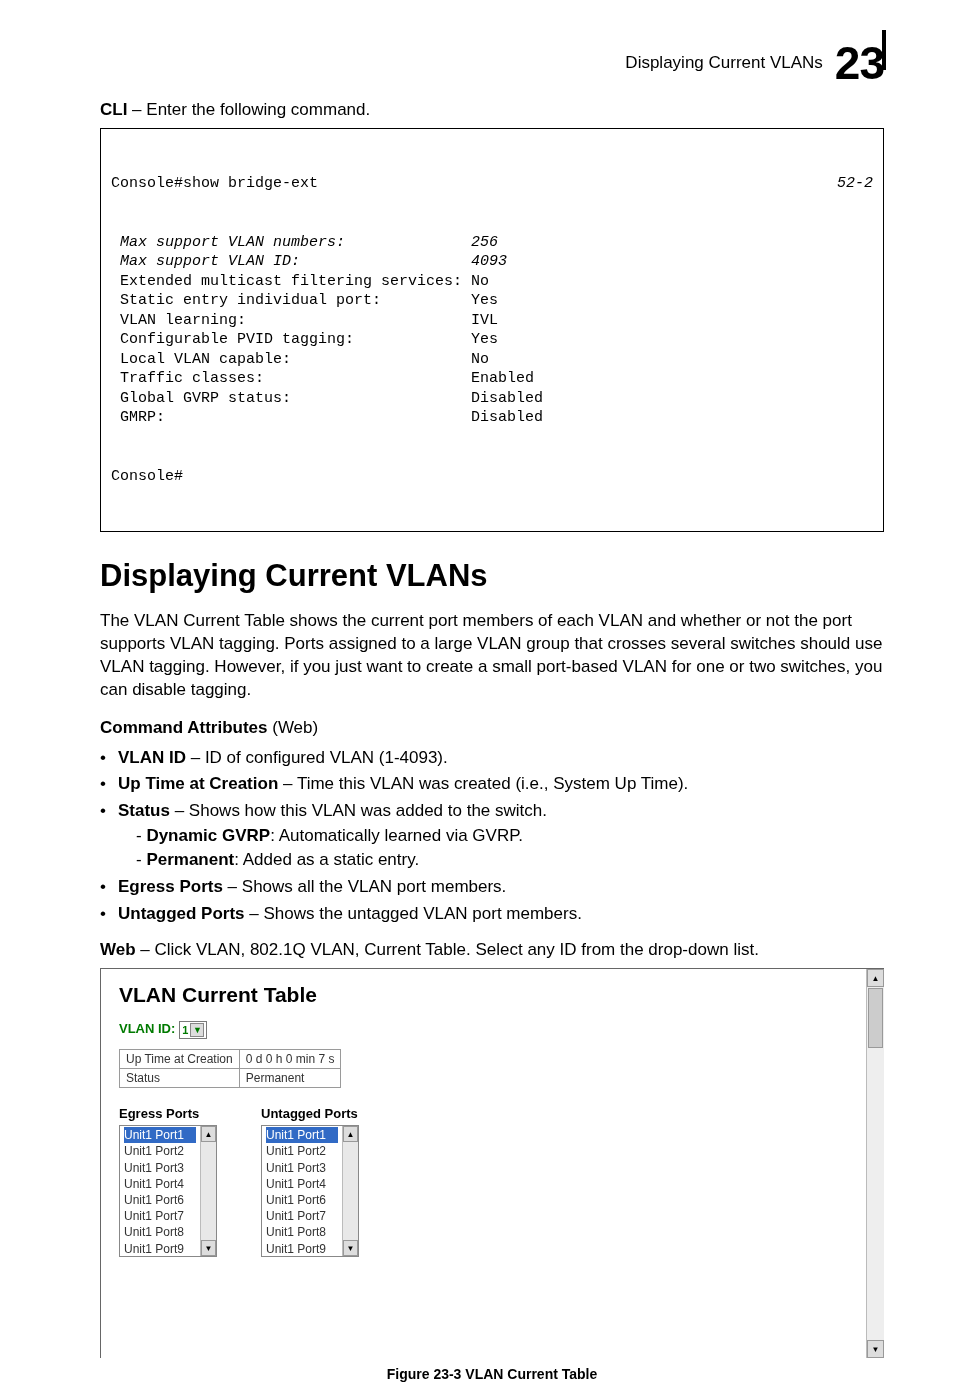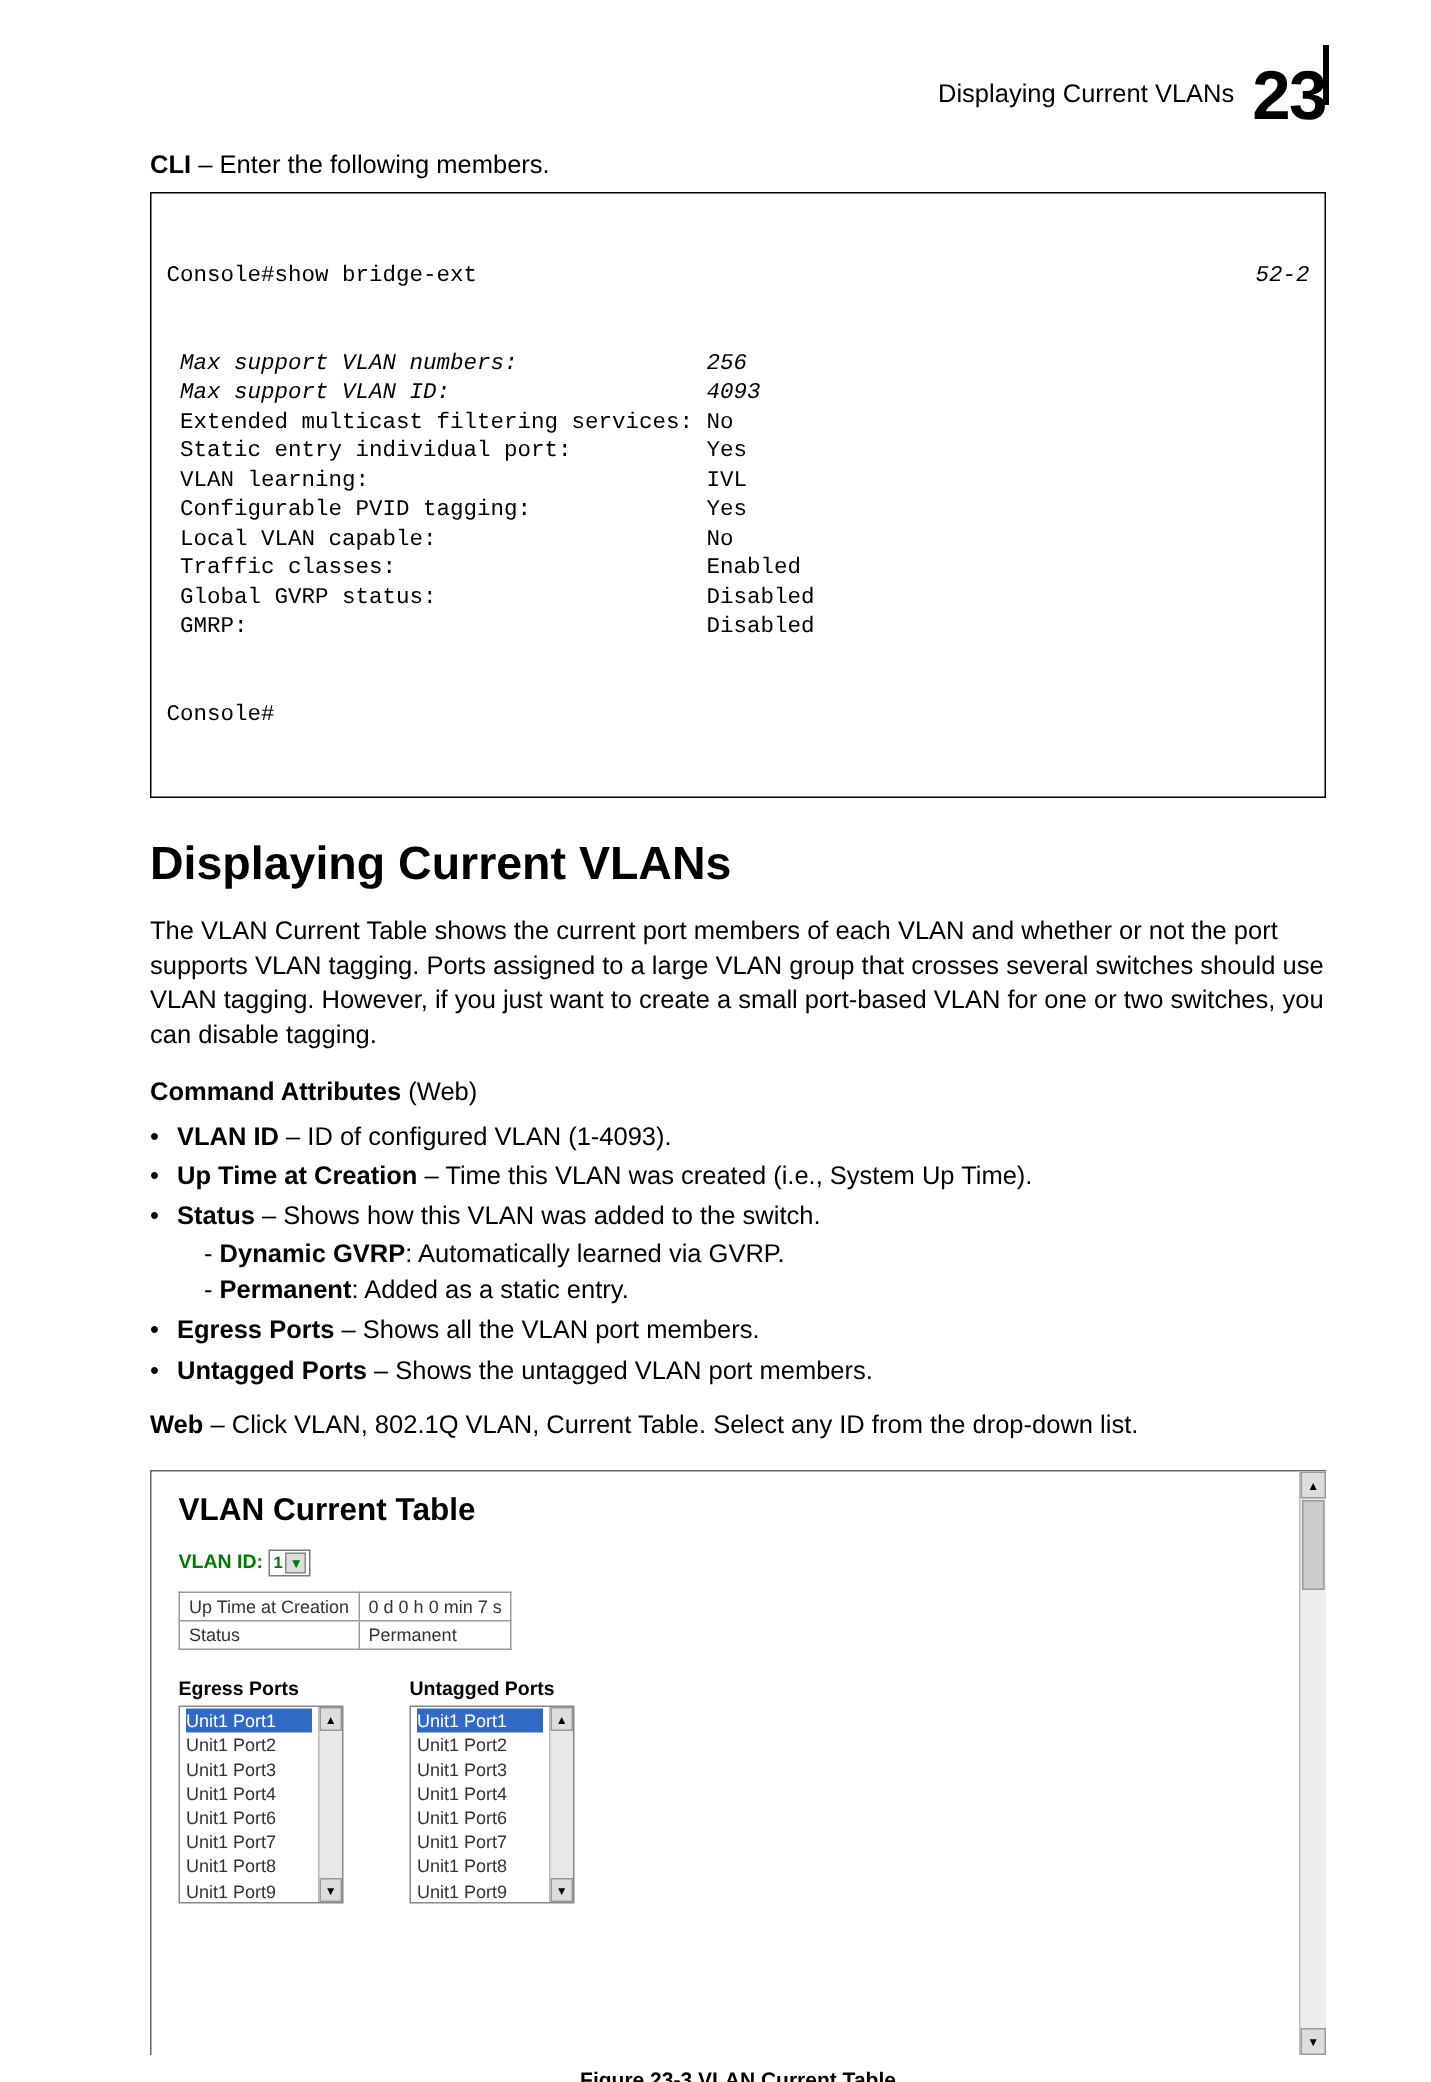--- a/index.html
+++ b/index.html
@@ -16,33 +16,33 @@
   .cli-val { flex: 1; }
   .cli-page { text-align: right; font-style: italic; flex: 0 0 60px; }
   .cli-italic { font-style: italic; }
   h1.section { font-family: Arial, Helvetica, sans-serif; font-weight: bold; font-size: 31px; margin-bottom: 16px; }
   .para { font-size: 17px; line-height: 1.35; margin-bottom: 16px; }
   .sub-head { font-size: 17px; margin-bottom: 8px; }
   ul.bullets { list-style: none; font-size: 17px; line-height: 1.45; margin-bottom: 14px; }
   ul.bullets > li { position: relative; padding-left: 18px; margin-bottom: 2px; }
   ul.bullets > li::before { content: "•"; position: absolute; left: 0; top: 0; }
   .subline { padding-left: 18px; }
-  .web-line { font-size: 17px; margin-bottom: 20px; }
+  .web-line { font-size: 17px; margin-bottom: 8px; }
   .screenshot-frame { border: 1px solid #666; border-right: none; border-bottom: none; background: #fff; position: relative; padding: 14px 0 0 18px; height: 390px; overflow: hidden; }
   .shot-inner { position: relative; }
   .shot-title { font-family: Arial, sans-serif; font-weight: bold; font-size: 21px; margin-bottom: 14px; color: #000000; }
   .vlan-id-row { display: flex; align-items: flex-start; gap: 4px; color: #007a00; font-weight: bold; font-size: 13px; margin-bottom: 10px; }
   .small-select { border: 1px solid #7a7a7a; background: #fff; font-size: 11px; height: 18px; display: inline-flex; align-items: center; padding: 0 2px; gap: 2px; }
   .arrow-btn { width: 14px; height: 14px; background: #ddd; border: 1px solid #888; display: inline-flex; align-items: center; justify-content: center; font-size: 9px; line-height: 1; }
   .meta-table { border-collapse: collapse; margin-bottom: 18px; }
   .meta-table td { border: 1px solid #9a9a9a; font-size: 12px; padding: 2px 6px; font-family: Arial, sans-serif; color: #333; background: #fff; }
   .meta-table td.lbl { background: #fff; }
   .ports-row { display: flex; gap: 44px; }
   .ports-col-head { font-weight: bold; font-size: 13px; margin-bottom: 4px; }
-  .listbox { width: 110px; height: 132px; border: 1px solid #888; background: #fff; overflow: hidden; position: relative; display: flex; }
+  .listbox { width: 98px; height: 132px; border: 1px solid #888; background: #fff; overflow: hidden; position: relative; display: flex; }
   .list-items { flex: 1; font-size: 12px; font-family: Arial, sans-serif; color: #333; padding: 1px 4px; line-height: 1.35; }
   .list-items div.sel { background: #316ac5; color: #fff; }
   .list-scroll { width: 16px; background: #e8e8e8; border-left: 1px solid #bbb; display: flex; flex-direction: column; justify-content: space-between; }
   .sbtn { height: 16px; background: #ddd; border: 1px solid #999; font-size: 8px; display: flex; align-items: center; justify-content: center; }
   .outer-scroll { position: absolute; right: 0; top: 0; bottom: 0; width: 18px; background: #eee; border-left: 1px solid #bbb; display: flex; flex-direction: column; justify-content: space-between; }
   .outer-scroll .sbtn { height: 18px; }
   .outer-scroll .thumb { flex: 1; margin: 1px; background: #ccc; border: 1px solid #999; max-height: 60px; }
   .fig-caption { text-align: center; font-weight: bold; font-size: 14px; margin-top: 8px; }
   .b { font-weight: bold; }
 </style>
@@ -50,21 +50,21 @@
 <body>
 
 <div class="page">
 
   <div class="header">
     <span class="header-title">Displaying Current VLANs</span>
     <span class="big23">23</span>
   </div>
 
   <p class="intro">
-    <span class="b">CLI</span><span> – Enter the following members.</span>
+    <span class="b">CLI</span><span> – Enter the following command.</span>
   </p>
 
   <div class="cli-box">
     <div class="cli-row">
       <span class="cli-label" style="flex:1">Console#show bridge-ext</span>
       <span class="cli-page">52-2</span>
     </div>
     <div id="cli-rows"><div class="cli-row"><span class="cli-label cli-italic"> Max support VLAN numbers:</span><span class="cli-val cli-italic">256</span></div><div class="cli-row"><span class="cli-label cli-italic"> Max support VLAN ID:</span><span class="cli-val cli-italic">4093</span></div><div class="cli-row"><span class="cli-label"> Extended multicast filtering services:</span><span class="cli-val">No</span></div><div class="cli-row"><span class="cli-label"> Static entry individual port:</span><span class="cli-val">Yes</span></div><div class="cli-row"><span class="cli-label"> VLAN learning:</span><span class="cli-val">IVL</span></div><div class="cli-row"><span class="cli-label"> Configurable PVID tagging:</span><span class="cli-val">Yes</span></div><div class="cli-row"><span class="cli-label"> Local VLAN capable:</span><span class="cli-val">No</span></div><div class="cli-row"><span class="cli-label"> Traffic classes:</span><span class="cli-val">Enabled</span></div><div class="cli-row"><span class="cli-label"> Global GVRP status:</span><span class="cli-val">Disabled</span></div><div class="cli-row"><span class="cli-label"> GMRP:</span><span class="cli-val">Disabled</span></div></div>
     <div>Console#</div>
   </div>

